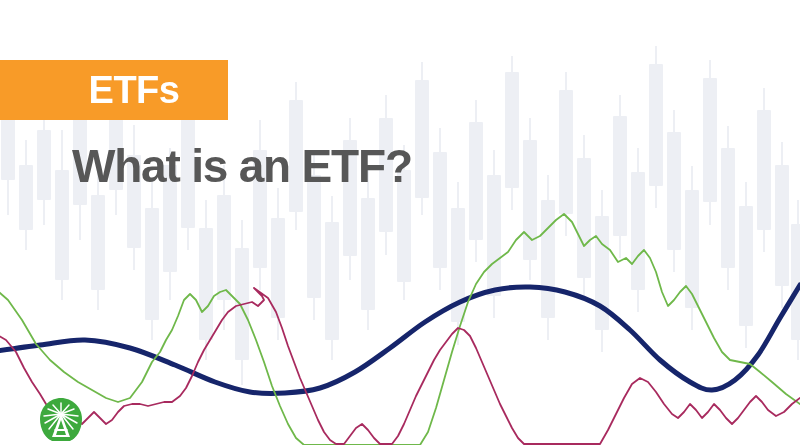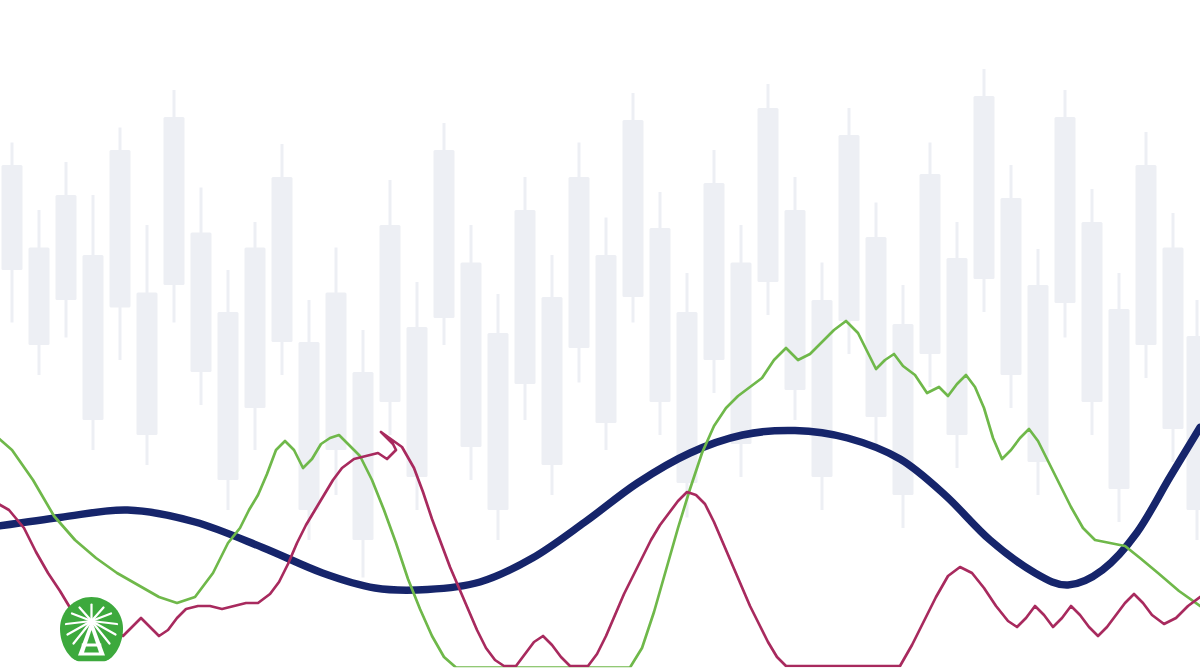--- a/index.html
+++ b/index.html
@@ -172,21 +172,25 @@
       <line x1="798" y1="200" x2="798" y2="360" stroke="#EDEFF4" stroke-width="2"></line>
       <rect x="791" y="224" width="14" height="116" fill="#EDEFF4" rx="1"></rect>
     </svg>
 
   <svg id="lines" viewBox="0 0 800 445" preserveAspectRatio="none" aria-hidden="true">
       <path d="M -10 352 C -1.666666666666666 350.8333333333333, 24.166666666666664 347, 40 345 C 55.833333333333336 343, 70 339.5, 85 340 C 100 340.5, 115 343.8333333333333, 130 348 C 145 352.1666666666667, 160.83333333333334 359.3333333333333, 175 365 C 189.16666666666666 370.6666666666667, 202.5 377.5, 215 382 C 227.5 386.5, 238.33333333333334 390.1666666666667, 250 392 C 261.6666666666667 393.8333333333333, 273.3333333333333 393.6666666666667, 285 393 C 296.6666666666667 392.3333333333333, 308.3333333333333 391.5, 320 388 C 331.6666666666667 384.5, 343.3333333333333 378.6666666666667, 355 372 C 366.6666666666667 365.3333333333333, 378.3333333333333 356.3333333333333, 390 348 C 401.6666666666667 339.6666666666667, 413.3333333333333 329.6666666666667, 425 322 C 436.6666666666667 314.3333333333333, 448.3333333333333 307.3333333333333, 460 302 C 471.6666666666667 296.6666666666667, 483.3333333333333 292.5, 495 290 C 506.6666666666667 287.5, 518.3333333333334 286.6666666666667, 530 287 C 541.6666666666666 287.3333333333333, 553.3333333333334 288.8333333333333, 565 292 C 576.6666666666666 295.1666666666667, 589.1666666666666 299.6666666666667, 600 306 C 610.8333333333334 312.3333333333333, 620 321, 630 330 C 640 339, 650 351.3333333333333, 660 360 C 670 368.6666666666667, 681.3333333333334 377, 690 382 C 698.6666666666666 387, 704.5 390.3333333333333, 712 390 C 719.5 389.6666666666667, 727.3333333333334 385.8333333333333, 735 380 C 742.6666666666666 374.1666666666667, 750.5 365.3333333333333, 758 355 C 765.5 344.6666666666667, 773 329.6666666666667, 780 318 C 787 306.3333333333333, 796.6666666666666 290.5, 800 285" fill="none" stroke="#16256B" stroke-width="5" stroke-linejoin="round" stroke-linecap="round"></path>
       <path d="M -8 286 L 8 300 L 22 320 L 36 344 L 50 360 L 64 372 L 78 382 L 92 390 L 106 398 L 118 402 L 130 398 L 142 382 L 152 362 L 160 352 L 166 340 L 172 330 L 178 316 L 184 300 L 190 294 L 196 300 L 202 312 L 208 306 L 214 296 L 220 292 L 226 290 L 232 296 L 240 304 L 248 320 L 256 340 L 264 362 L 272 386 L 280 406 L 288 424 L 296 438 L 304 445 L 420 445 L 428 432 L 436 408 L 444 380 L 452 352 L 460 326 L 468 302 L 476 284 L 484 272 L 492 264 L 500 258 L 508 252 L 516 240 L 524 232 L 532 240 L 540 236 L 548 228 L 556 220 L 564 214 L 572 222 L 578 234 L 584 246 L 590 240 L 596 236 L 602 244 L 610 250 L 618 262 L 626 258 L 632 264 L 638 256 L 644 250 L 650 258 L 656 272 L 662 292 L 668 306 L 674 300 L 680 292 L 686 286 L 692 294 L 698 306 L 706 322 L 714 338 L 722 352 L 730 360 L 740 362 L 750 364 L 760 372 L 772 382 L 786 394 L 800 404" fill="none" stroke="#6FB84A" stroke-width="1.8" stroke-linejoin="round" stroke-linecap="round"></path>
       <path d="M -8 332 L 6 340 L 16 352 L 24 368 L 32 382 L 40 394 L 46 404 L 52 414 L 58 424 L 64 432 L 70 426 L 76 420 L 82 424 L 88 418 L 94 412 L 100 418 L 106 424 L 112 420 L 118 412 L 124 406 L 132 404 L 140 404 L 148 406 L 156 404 L 164 402 L 172 402 L 180 396 L 186 388 L 192 376 L 198 362 L 204 350 L 210 340 L 216 330 L 222 320 L 228 312 L 236 306 L 244 304 L 252 302 L 258 306 L 264 300 L 262 296 L 258 292 L 254 288 L 268 298 L 276 312 L 282 328 L 288 346 L 294 362 L 300 378 L 306 392 L 312 406 L 318 420 L 324 432 L 330 440 L 336 444 L 344 444 L 350 436 L 356 428 L 362 424 L 368 430 L 374 438 L 380 444 L 392 444 L 398 436 L 404 424 L 410 410 L 416 396 L 422 384 L 428 372 L 434 360 L 440 350 L 446 342 L 452 334 L 458 328 L 464 330 L 470 336 L 476 348 L 482 362 L 488 376 L 494 390 L 500 404 L 506 416 L 512 428 L 518 438 L 524 444 L 600 444 L 608 430 L 616 414 L 624 398 L 632 384 L 640 378 L 648 382 L 656 392 L 664 404 L 672 414 L 678 418 L 684 412 L 690 404 L 696 410 L 702 418 L 708 412 L 714 404 L 720 410 L 726 418 L 732 424 L 738 418 L 744 410 L 750 402 L 756 396 L 762 402 L 768 410 L 776 416 L 784 412 L 792 404 L 800 398" fill="none" stroke="#A82A5E" stroke-width="1.8" stroke-linejoin="round" stroke-linecap="round"></path>
     </svg>
 
-
+  <div class="badge">
+    <span class="badge-label">ETFs</span>
+  </div>
+
+  <div class="headline">What is an ETF?</div>
 
   <svg class="logo" viewBox="0 0 48 48" aria-hidden="true">
     <defs>
       <clipPath id="logoClip">
         <path d="M24 2 C35 2 45 11 45 23 C45 34 39 43 33 45 L15 45 C9 43 3 34 3 23 C3 11 13 2 24 2 Z"></path>
       </clipPath>
     </defs>
     <g clip-path="url(#logoClip)">
       <circle cx="24" cy="24" r="23" fill="#3DA93D"></circle>
       <g stroke="#FFFFFF" stroke-width="1.5" stroke-linecap="round">

